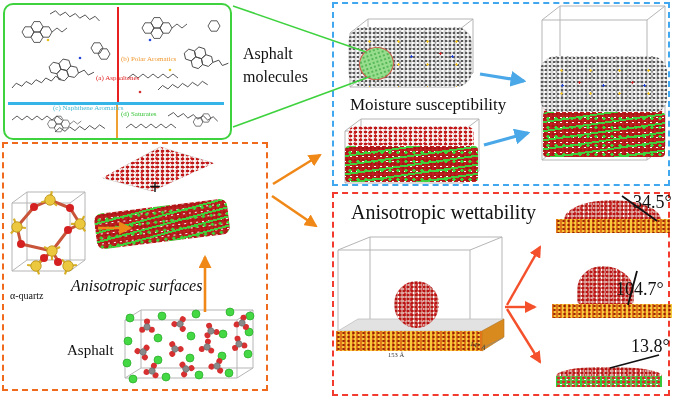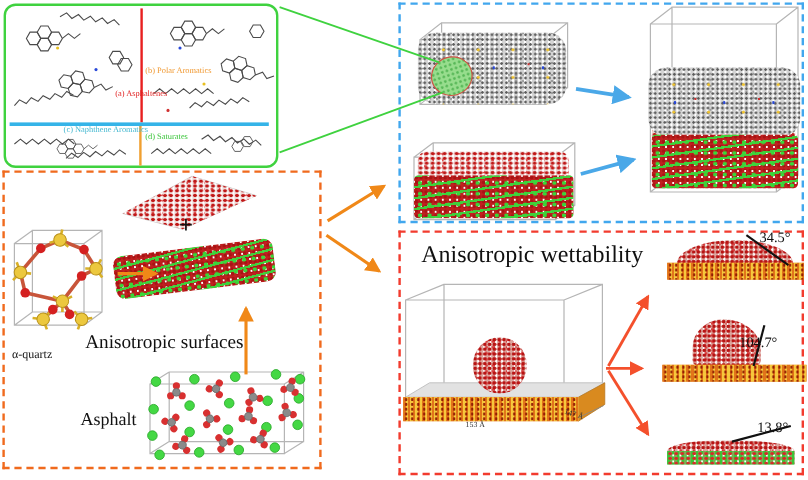--- a/index.html
+++ b/index.html
@@ -14,33 +14,33 @@
   .p-red{left:332px;top:192px;width:338px;height:204px;border:2px dashed #f23b2e;}
   
   .div-red{left:117px;top:7px;width:2px;height:95px;background:#e82020;z-index:1;}
   .div-blue{left:8px;top:102px;width:216px;height:2.5px;background:#35b4e8;z-index:1;}
   .div-orangev{left:116px;top:105px;width:2px;height:33px;background:#f0a030;z-index:1;}
   
   .txt{position:absolute;z-index:4;line-height:1.25;}
   .t-callout{left:243px;top:42px;width:82px;font-size:16px;line-height:1.45;}
   .t-moist{left:350px;top:94px;font-size:17px;}
   .t-wet{left:351px;top:200px;font-size:20px;}
-  .t-surf{left:71px;top:276px;font-size:16px;}
+  .t-surf{left:71px;top:276px;font-size:16px;font-style:italic;}
   .t-quartz{left:10px;top:290px;font-size:10px;}
   .t-calcite{left:67px;top:341px;font-size:15px;}
   .t-plus{left:149px;top:174px;font-size:21px;font-weight:bold;}
   .t-frac{font-size:7px;letter-spacing:0;}
   .t-a{left:76px;top:74px;color:#e02020;margin-left:20px;}
   .t-b{left:121px;top:55px;color:#f09830;text-align:right;}
   .t-c{left:53px;top:104px;color:#45b8d0;}
   .t-d{left:121px;top:110px;color:#38c438;}
-  .t-angle{font-size:12px;}
+  .t-angle{font-size:18px;}
   .t-ang1{left:633px;top:191px;}
   .t-ang2{left:616px;top:278px;}
-  .t-ang3{left:631px;top:349px;}
+  .t-ang3{left:631px;top:335px;}
   .t-dim{font-size:6.5px;color:#333;}
   .t-dim1{left:388px;top:351px;}
   .t-dim2{left:470px;top:342px;transform:rotate(17deg);}
   
   .tex{position:absolute;z-index:2;}
   .tex-asphalt{background:
     radial-gradient(circle,#f0c229 1.1px,transparent 1.4px) 7px 3px/29px 23px,
     radial-gradient(circle,#2848d8 1px,transparent 1.3px) 2px 11px/41px 37px,
     radial-gradient(circle,#d03030 1px,transparent 1.3px) 13px 5px/53px 43px,
     radial-gradient(circle,#5a5a5a .9px,transparent 1.2px) 0 0/4px 4px,
@@ -270,20 +270,22 @@
       <line x1="637" y1="271" x2="628" y2="305"></line>
       <line x1="610" y1="368" x2="659" y2="355"></line>
     </g>
   </svg>
 
   <div class="txt t-frac t-a">(a) Asphaltenes</div>
   <div class="txt t-frac t-b">(b) Polar Aromatics</div>
   <div class="txt t-frac t-c">(c) Naphthene Aromatics</div>
   <div class="txt t-frac t-d">(d) Saturates</div>
 
+  <div class="txt t-callout">Asphalt molecules</div>
+  <div class="txt t-moist">Moisture susceptibility</div>
 
   <div class="txt t-plus">+</div>
   <div class="txt t-surf">Anisotropic surfaces</div>
   <div class="txt t-quartz">α-quartz</div>
   <div class="txt t-calcite">Asphalt</div>
 
   <div class="txt t-wet">Anisotropic wettability</div>
   <div class="txt t-dim t-dim1">153 Å</div>
   <div class="txt t-dim t-dim2">147 Å</div>
   <div class="txt t-angle t-ang1">34.5°</div>

